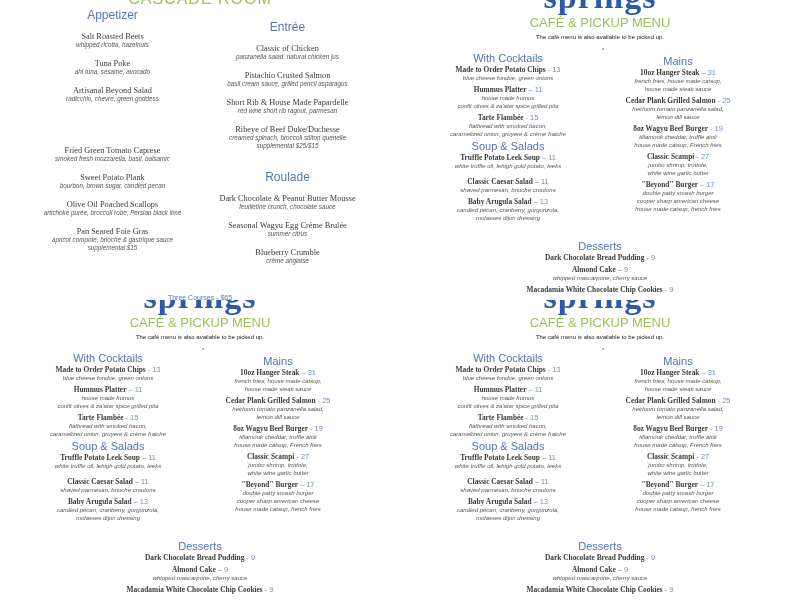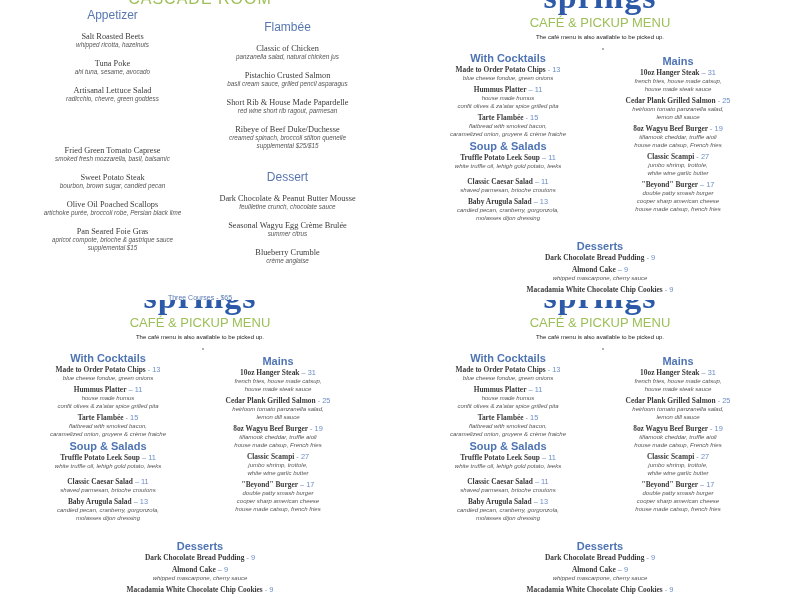--- a/index.html
+++ b/index.html
@@ -14,69 +14,69 @@
   .col{position:absolute;text-align:center;}
   .sec-h{font-family:"Liberation Sans",sans-serif;color:#5877b0;font-size:12px;}
   .dish{font-size:8.3px;color:#3b3b3b;margin-top:10px;}
   .desc{font-family:"Liberation Sans",sans-serif;font-style:italic;font-size:6.3px;color:#555;line-height:8px;}
   .three-course{position:absolute;left:0;width:400px;top:294px;text-align:center;font-size:7px;color:#5877b0;font-family:"Liberation Sans",sans-serif;}
   
   .logo{position:absolute;left:0;width:400px;text-align:center;font-family:"Liberation Serif",serif;font-weight:bold;color:#2c5aa8;font-size:34px;letter-spacing:1px;}
   .cafe-title{position:absolute;left:0;width:400px;text-align:center;font-family:"Liberation Sans",sans-serif;color:#9dbf57;font-size:13px;}
   .cafe-sub{position:absolute;left:0;width:400px;text-align:center;font-family:"Liberation Sans",sans-serif;color:#222;font-size:6px;}
   .ccol{position:absolute;text-align:center;width:200px;}
-  .csec{font-family:"Liberation Sans",sans-serif;color:#4f74b3;font-size:11px;line-height:13px;font-weight:bold;}
+  .csec{font-family:"Liberation Sans",sans-serif;color:#4f74b3;font-size:11px;line-height:13px;}
   .citem{font-size:7.4px;font-weight:bold;color:#3c3c3c;line-height:9px;margin-top:3px;}
   .citem .price{font-weight:normal;color:#6b8cc4;font-family:"Liberation Sans",sans-serif;}
   .cdesc{font-family:"Liberation Sans",sans-serif;font-style:italic;font-size:6px;color:#555;line-height:8px;}
   .dot{position:absolute;width:2px;height:2px;background:#999;border-radius:1px;}
 </style>
 </head>
 <body>
 
 <div class="panel p-tl">
   <div class="cr-title">CASCADE ROOM</div>
 
   <div class="col" style="left:20px;top:8px;width:185px;">
     <div class="sec-h">Appetizer</div>
     <div class="dish" style="">Salt Roasted Beets</div>
     <div class="desc">whipped ricotta, hazelnuts</div>
     <div class="dish">Tuna Poke</div>
     <div class="desc">ahi tuna, sesame, avocado</div>
-    <div class="dish">Artisanal Lettuce Salad</div>
+    <div class="dish">Artisanal Beyond Salad</div>
     <div class="desc">radicchio, chevre, green goddess</div>
   </div>
 
   <div class="col" style="left:20px;top:143px;width:185px;">
     <div class="dish" style="margin-top:3px">Fried Green Tomato Caprese</div>
     <div class="desc">smoked fresh mozzarella, basil, balsamic</div>
-    <div class="dish">Sweet Potato Steak</div>
+    <div class="dish">Sweet Potato Plank</div>
     <div class="desc">bourbon, brown sugar, candied pecan</div>
     <div class="dish">Olive Oil Poached Scallops</div>
     <div class="desc">artichoke purée, broccoli robe, Persian black lime</div>
     <div class="dish">Pan Seared Foie Gras</div>
     <div class="desc">apricot compote, brioche &amp; gastrique sauce</div>
     <div class="desc">supplemental $15</div>
   </div>
 
   <div class="col" style="left:200px;top:20px;width:175px;">
-    <div class="sec-h">Flambée</div>
+    <div class="sec-h">Entrée</div>
     <div class="dish" style="margin-top:10px">Classic of Chicken</div>
     <div class="desc">panzanella salad, natural chicken jus</div>
     <div class="dish">Pistachio Crusted Salmon</div>
     <div class="desc">basil cream sauce, grilled pencil asparagus</div>
     <div class="dish">Short Rib &amp; House Made Papardelle</div>
     <div class="desc">red wine short rib ragout, parmesan</div>
     <div class="dish">Ribeye of Beef Duke/Duchesse</div>
     <div class="desc">creamed spinach, broccoli stilton quenelle</div>
     <div class="desc">supplemental $25/$15</div>
   </div>
 
   <div class="col" style="left:200px;top:170px;width:175px;">
-    <div class="sec-h">Dessert</div>
+    <div class="sec-h">Roulade</div>
     <div class="dish" style="">Dark Chocolate &amp; Peanut Butter Mousse</div>
     <div class="desc">feuilletine crunch, chocolate sauce</div>
     <div class="dish">Seasonal Wagyu Egg Crème Brulée</div>
     <div class="desc">summer citrus</div>
     <div class="dish">Blueberry Crumble</div>
     <div class="desc">crème anglaise</div>
   </div>
 
   <div class="three-course">Three Courses - $65</div>
 </div>

